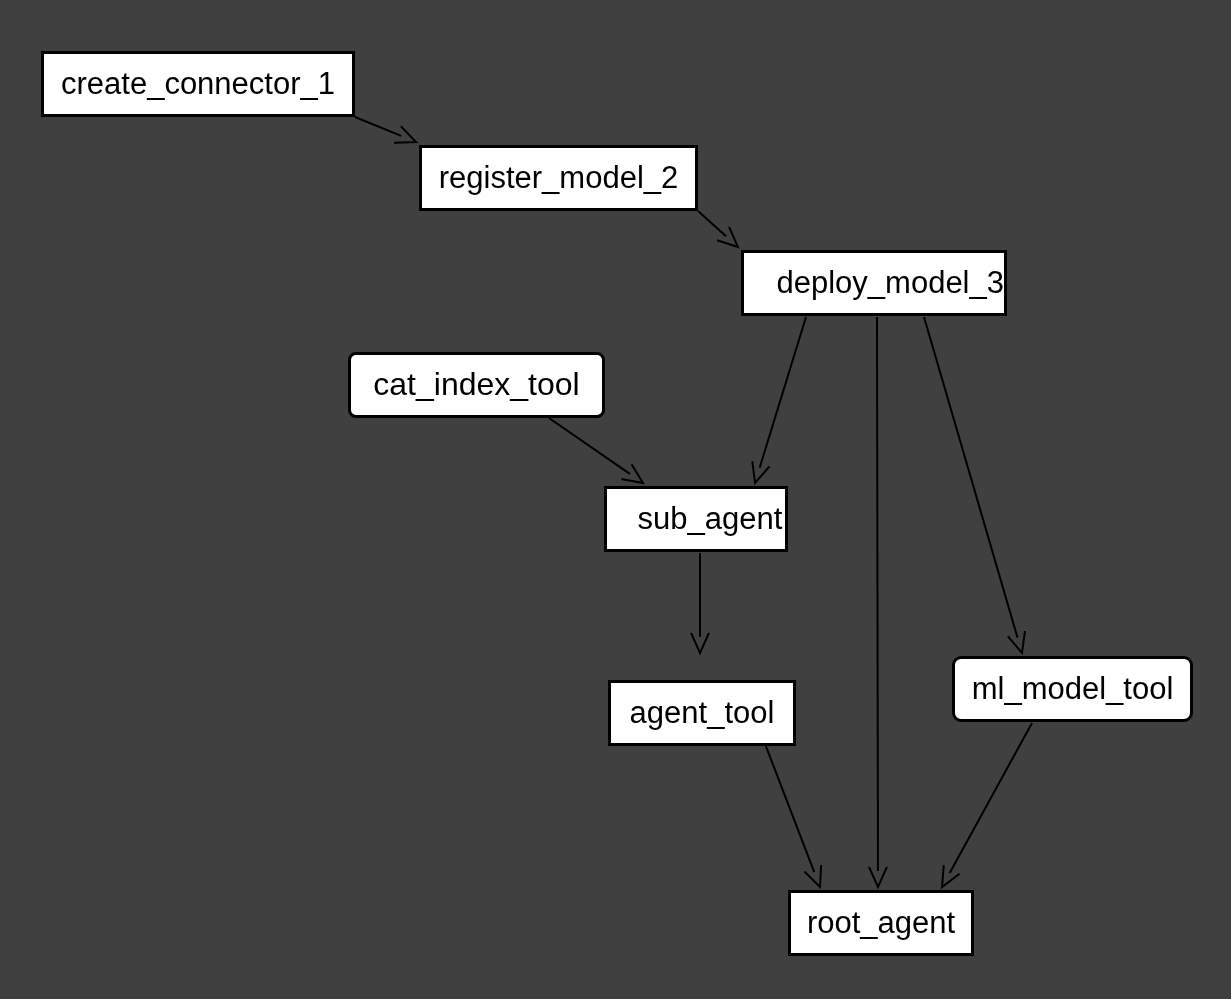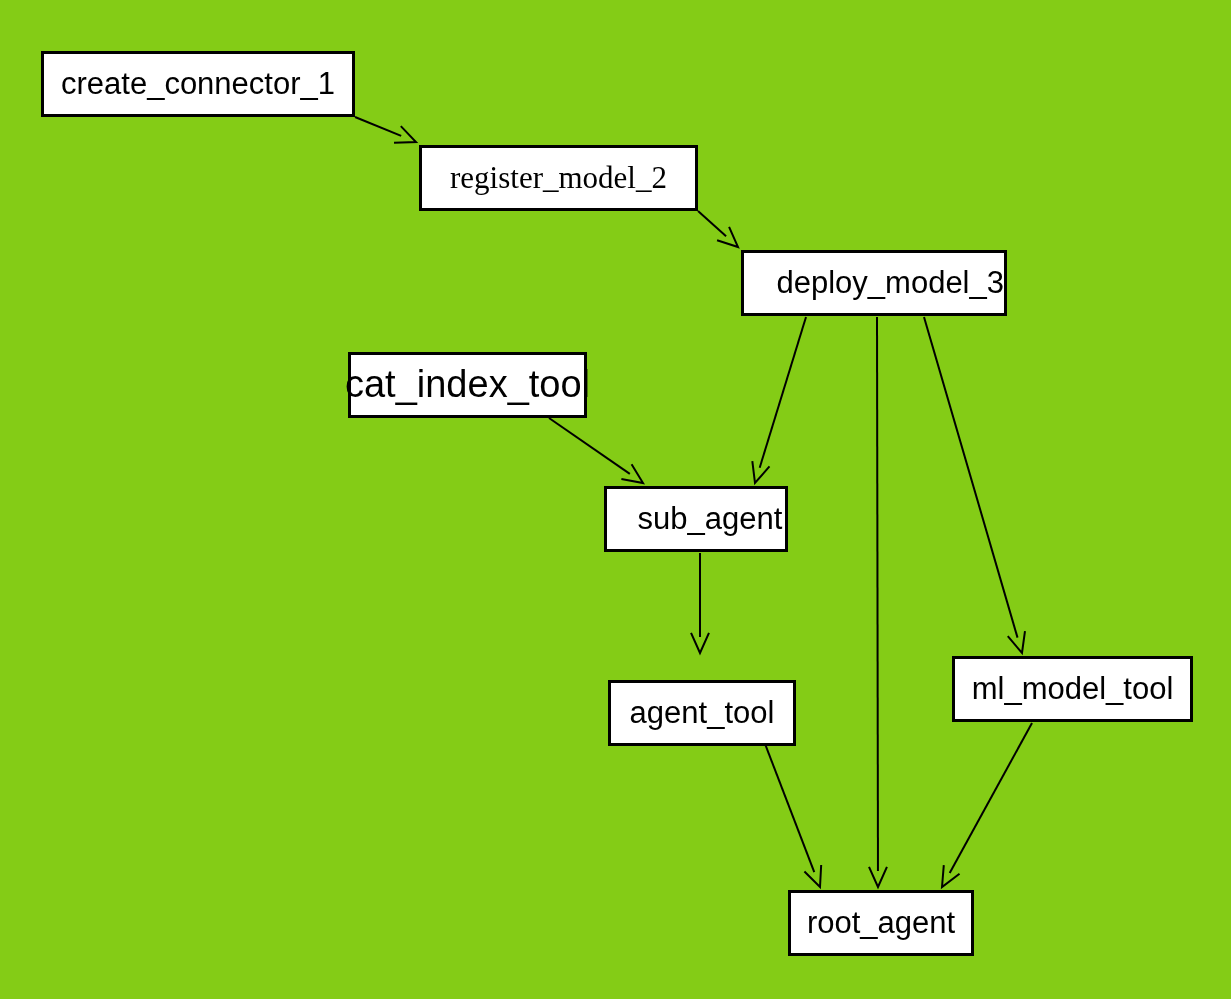--- a/index.html
+++ b/index.html
@@ -5,21 +5,21 @@
 <style>
   html, body {
     margin: 0;
     padding: 0;
     background: #ffffff;
   }
   #canvas {
     position: relative;
     width: 1231px;
     height: 999px;
-    background: #84cc16;
+    background: #404040;
     overflow: hidden;
     font-family: "Liberation Sans", sans-serif;
   }
   .graph-svg {
     position: absolute;
     left: 0;
     top: 0;
     width: 1231px;
     height: 999px;
   }
@@ -86,36 +86,36 @@
           <path d="M 1032 723 L 949.6975636404254 872.973328477447" stroke="#000000" stroke-width="2" fill="none"></path>
           <path d="M 943.7999276521443 865.0737540730967 L 942 887 L 959.5286129732679 873.7053496761522" stroke="#000000" stroke-width="2" fill="none" stroke-linejoin="miter" stroke-linecap="butt"></path>
         </g>
       </g>
   </svg>
 
   <div id="node-layer">
       <div class="node-box" style="left: 41px; top: 51px; width: 314px; height: 66px; border-width: 3px; border-color: rgb(0, 0, 0); font-size: 31px; color: rgb(0, 0, 0);">
         <span class="node-label">create_connector_1</span>
       </div>
-      <div class="node-box" style="left: 419px; top: 145px; width: 279px; height: 66px; border-width: 3px; border-color: rgb(0, 0, 0); font-size: 31px; color: rgb(0, 0, 0); font-family: Liberation Serif, serif;">
+      <div class="node-box" style="left: 419px; top: 145px; width: 279px; height: 66px; border-width: 3px; border-color: rgb(0, 0, 0); font-size: 31px; color: rgb(0, 0, 0);">
         <span class="node-label">register_model_2</span>
       </div>
       <div class="node-box" style="left: 741px; top: 250px; width: 266px; height: 66px; border-width: 3px; border-color: rgb(0, 0, 0); font-size: 31px; color: rgb(0, 0, 0); justify-content: flex-end;">
         <span class="node-label">deploy_model_3</span>
       </div>
-      <div class="node-box" style="left: 348px; top: 352px; width: 239px; height: 66px; border-width: 3px; border-color: rgb(0, 0, 0); font-size: 38px; color: rgb(0, 0, 0);">
+      <div class="node-box" style="left: 348px; top: 352px; width: 257px; height: 66px; border-width: 3px; border-color: rgb(0, 0, 0); font-size: 32px; color: rgb(0, 0, 0); border-radius: 8px;">
         <span class="node-label">cat_index_tool</span>
       </div>
       <div class="node-box" style="left: 604px; top: 486px; width: 184px; height: 66px; border-width: 3px; border-color: rgb(0, 0, 0); font-size: 31px; color: rgb(0, 0, 0); padding-left: 28px;">
         <span class="node-label">sub_agent</span>
       </div>
       <div class="node-box" style="left: 608px; top: 680px; width: 188px; height: 66px; border-width: 3px; border-color: rgb(0, 0, 0); font-size: 31px; color: rgb(0, 0, 0);">
         <span class="node-label">agent_tool</span>
       </div>
-      <div class="node-box" style="left: 952px; top: 656px; width: 241px; height: 66px; border-width: 3px; border-color: rgb(0, 0, 0); font-size: 31px; color: rgb(0, 0, 0);">
+      <div class="node-box" style="left: 952px; top: 656px; width: 241px; height: 66px; border-width: 3px; border-color: rgb(0, 0, 0); font-size: 31px; color: rgb(0, 0, 0); border-radius: 9px;">
         <span class="node-label">ml_model_tool</span>
       </div>
       <div class="node-box" style="left: 788px; top: 890px; width: 186px; height: 66px; border-width: 3px; border-color: rgb(0, 0, 0); font-size: 31px; color: rgb(0, 0, 0);">
         <span class="node-label">root_agent</span>
       </div>
     </div>
 
 </div>
 
 </body></html>

